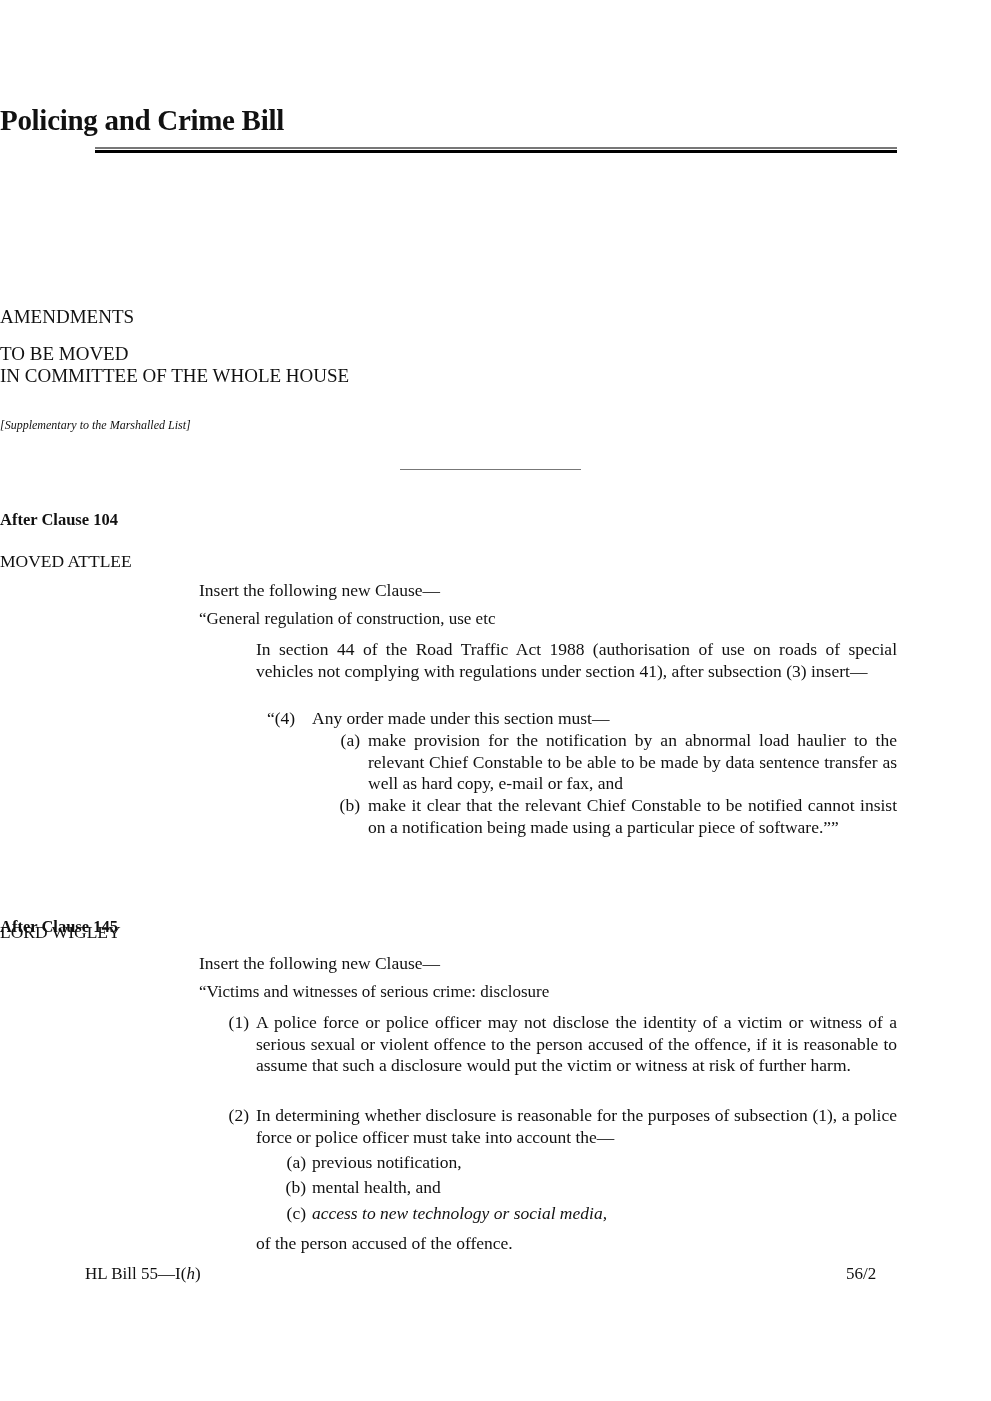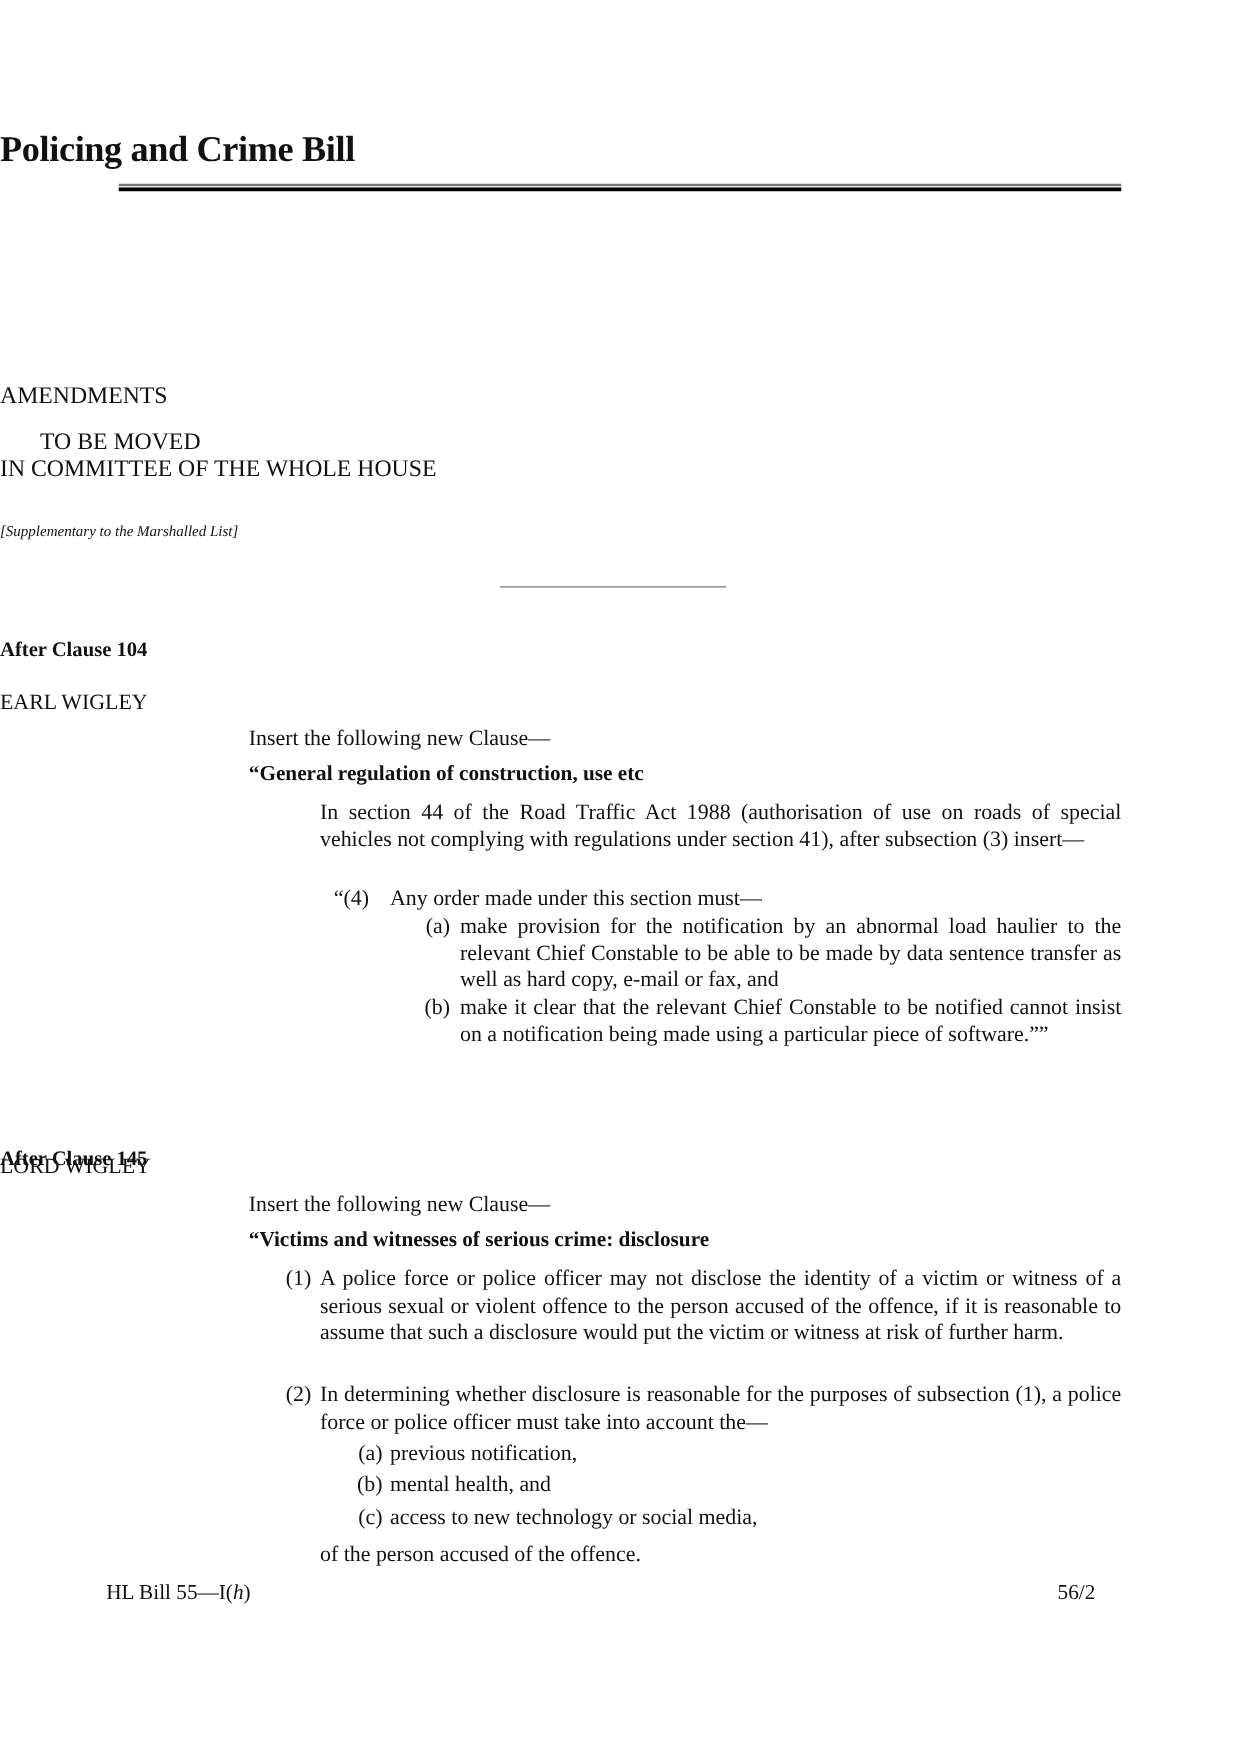--- a/index.html
+++ b/index.html
@@ -10,39 +10,39 @@
     .title { top: 104px; left: 0; width: 991px; font-size: 29px; font-weight: bold; letter-spacing: -0.3px; }
     .rule-thin { left: 95px; width: 802px; top: 147px; height: 2px; background: #777; }
     .rule-thick { left: 95px; width: 802px; top: 150px; height: 3px; background: #000; }
     .head-line { left: 0; width: 790px; font-size: 19px; }
     .italic { font-style: italic; font-size: 12px; }
     .short-rule { left: 400px; width: 181px; top: 469px; height: 1px; background: #777; }
     .bold-center { left: 0; width: 914px; font-size: 16.5px; font-weight: bold; }
     .member { left: 0; width: 991px; font-size: 17.5px; }
     .txt { font-size: 17.5px; line-height: 21.6px; }
     .just { text-align: justify; text-align-last: left; }
-    .bold { font-weight: bold; }
+    .bold { font-weight: normal; }
     .num { text-align: right; }
     .footer { font-size: 17px; }
   </style>
 </head>
 <body>
 
 <div class="abs center title">Policing and Crime Bill</div>
 <div class="abs rule-thin"></div>
 <div class="abs rule-thick"></div>
 
 <div class="abs center head-line" style="top:306px;">AMENDMENTS</div>
-<div class="abs center head-line" style="top:343px;padding-left:32px;">TO BE MOVED</div>
+<div class="abs center head-line" style="top:343px;">TO BE MOVED</div>
 <div class="abs center head-line" style="top:365px;">IN COMMITTEE OF THE WHOLE HOUSE</div>
 <div class="abs center head-line italic" style="top:418px;">[Supplementary to the Marshalled List]</div>
 <div class="abs short-rule"></div>
 
 <div class="abs center bold-center" style="top:510px;">After Clause 104</div>
-<div class="abs center member" style="top:551px;">EARL WIGLEY</div>
+<div class="abs center member" style="top:551px;">MOVED ATTLEE</div>
 <div class="abs txt" style="top:580px; left:199px;">Insert the following new Clause—</div>
 <div class="abs txt bold" style="top:608px; left:199px; font-size:17px;">“General regulation of construction, use etc</div>
 <div class="abs txt just" style="top:639px; left:256px; width:641px;">In section 44 of the Road Traffic Act 1988 (authorisation of use on roads of special vehicles not complying with regulations under section 41), after subsection (3) insert—</div>
 
 <div class="abs txt" style="top:708px; left:267px;">“(4)</div>
 <div class="abs txt" style="top:708px; left:312px;">Any order made under this section must—</div>
 
 <div class="abs txt num" style="top:730px; left:320px; width:40px;">(a)</div>
 <div class="abs txt just" style="top:730px; left:368px; width:529px;">make provision for the notification by an abnormal load haulier to the relevant Chief Constable to be able to be made by data sentence transfer as well as hard copy, e-mail or fax, and</div>
 
@@ -60,18 +60,18 @@
 <div class="abs txt num" style="top:1105px; left:210px; width:39px;">(2)</div>
 <div class="abs txt just" style="top:1105px; left:256px; width:641px;">In determining whether disclosure is reasonable for the purposes of subsection (1), a police force or police officer must take into account the—</div>
 
 <div class="abs txt num" style="top:1152px; left:264px; width:42px;">(a)</div>
 <div class="abs txt" style="top:1152px; left:312px;">previous notification,</div>
 
 <div class="abs txt num" style="top:1177px; left:264px; width:42px;">(b)</div>
 <div class="abs txt" style="top:1177px; left:312px;">mental health, and</div>
 
 <div class="abs txt num" style="top:1203px; left:264px; width:42px;">(c)</div>
-<div class="abs txt" style="top:1203px; left:312px;">access to new technology or social media,</div>
+<div class="abs txt" style="top:1203px; left:312px;font-style:italic;">access to new technology or social media,</div>
 
 <div class="abs txt" style="top:1233px; left:256px;">of the person accused of the offence.</div>
 
 <div class="abs footer" style="top:1264px; left:85px;"><span>HL Bill 55—I(</span><i>h</i><span>)</span></div>
 <div class="abs footer" style="top:1264px; left:846px;">56/2</div>
 
 </body></html>

